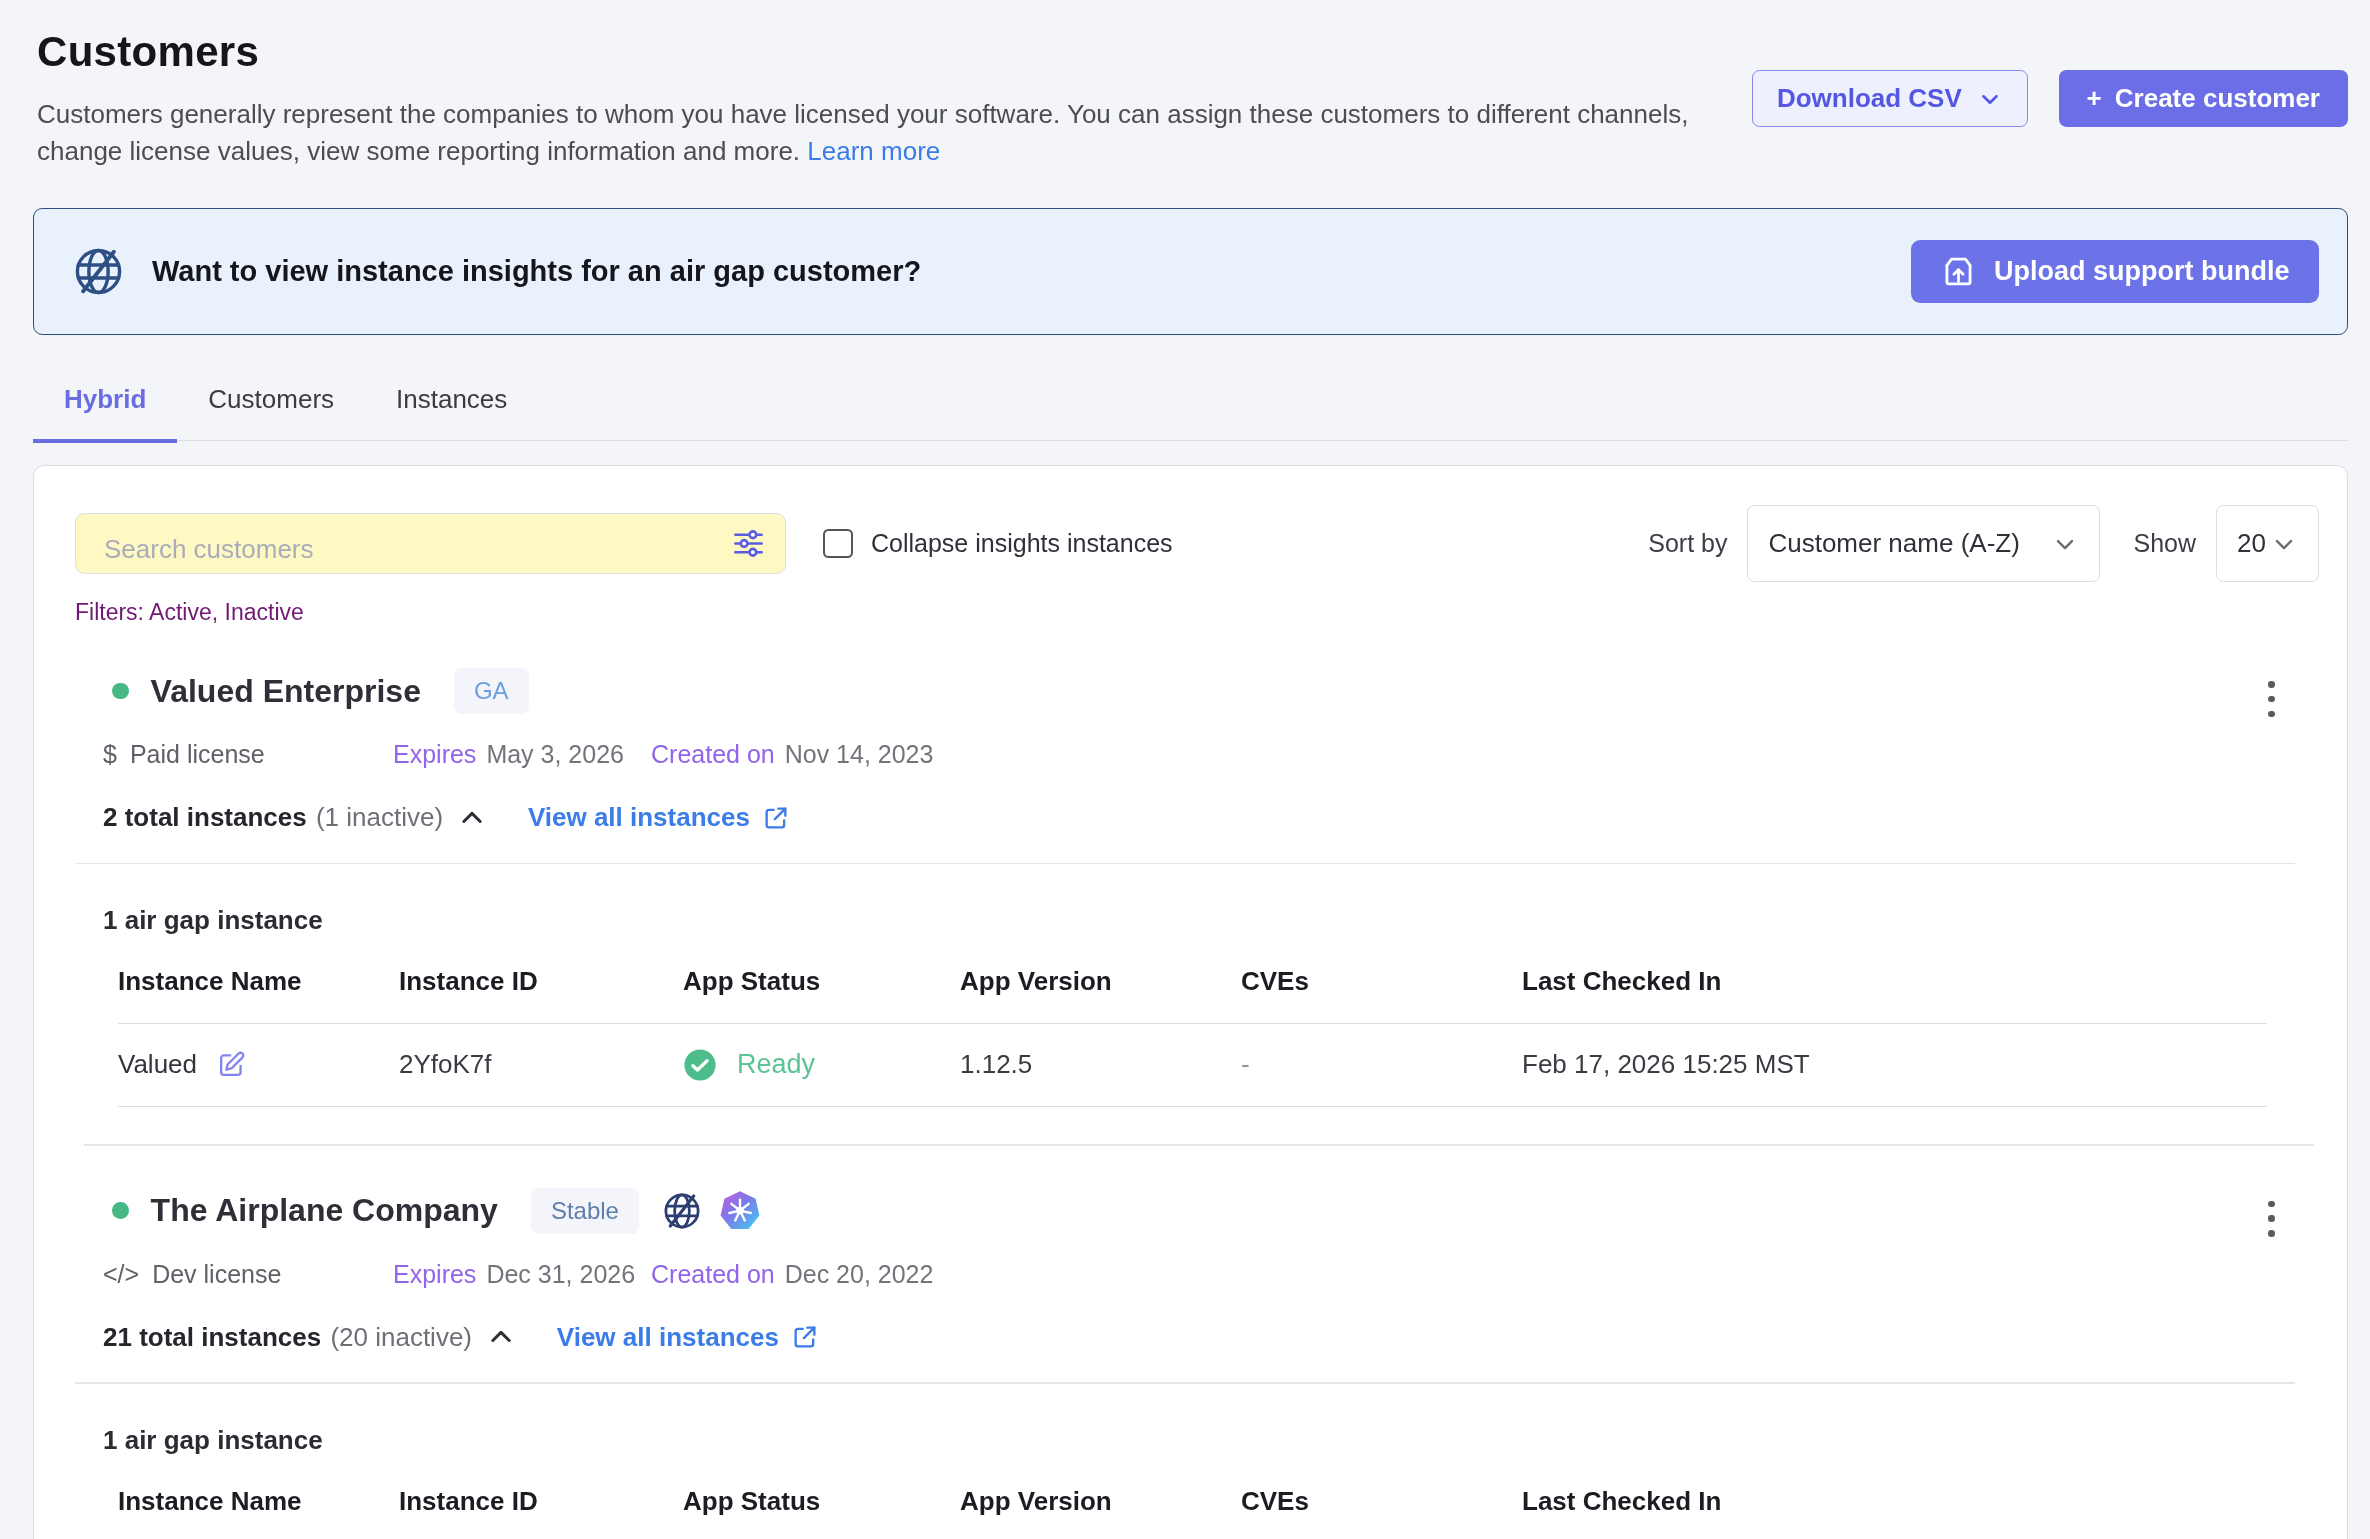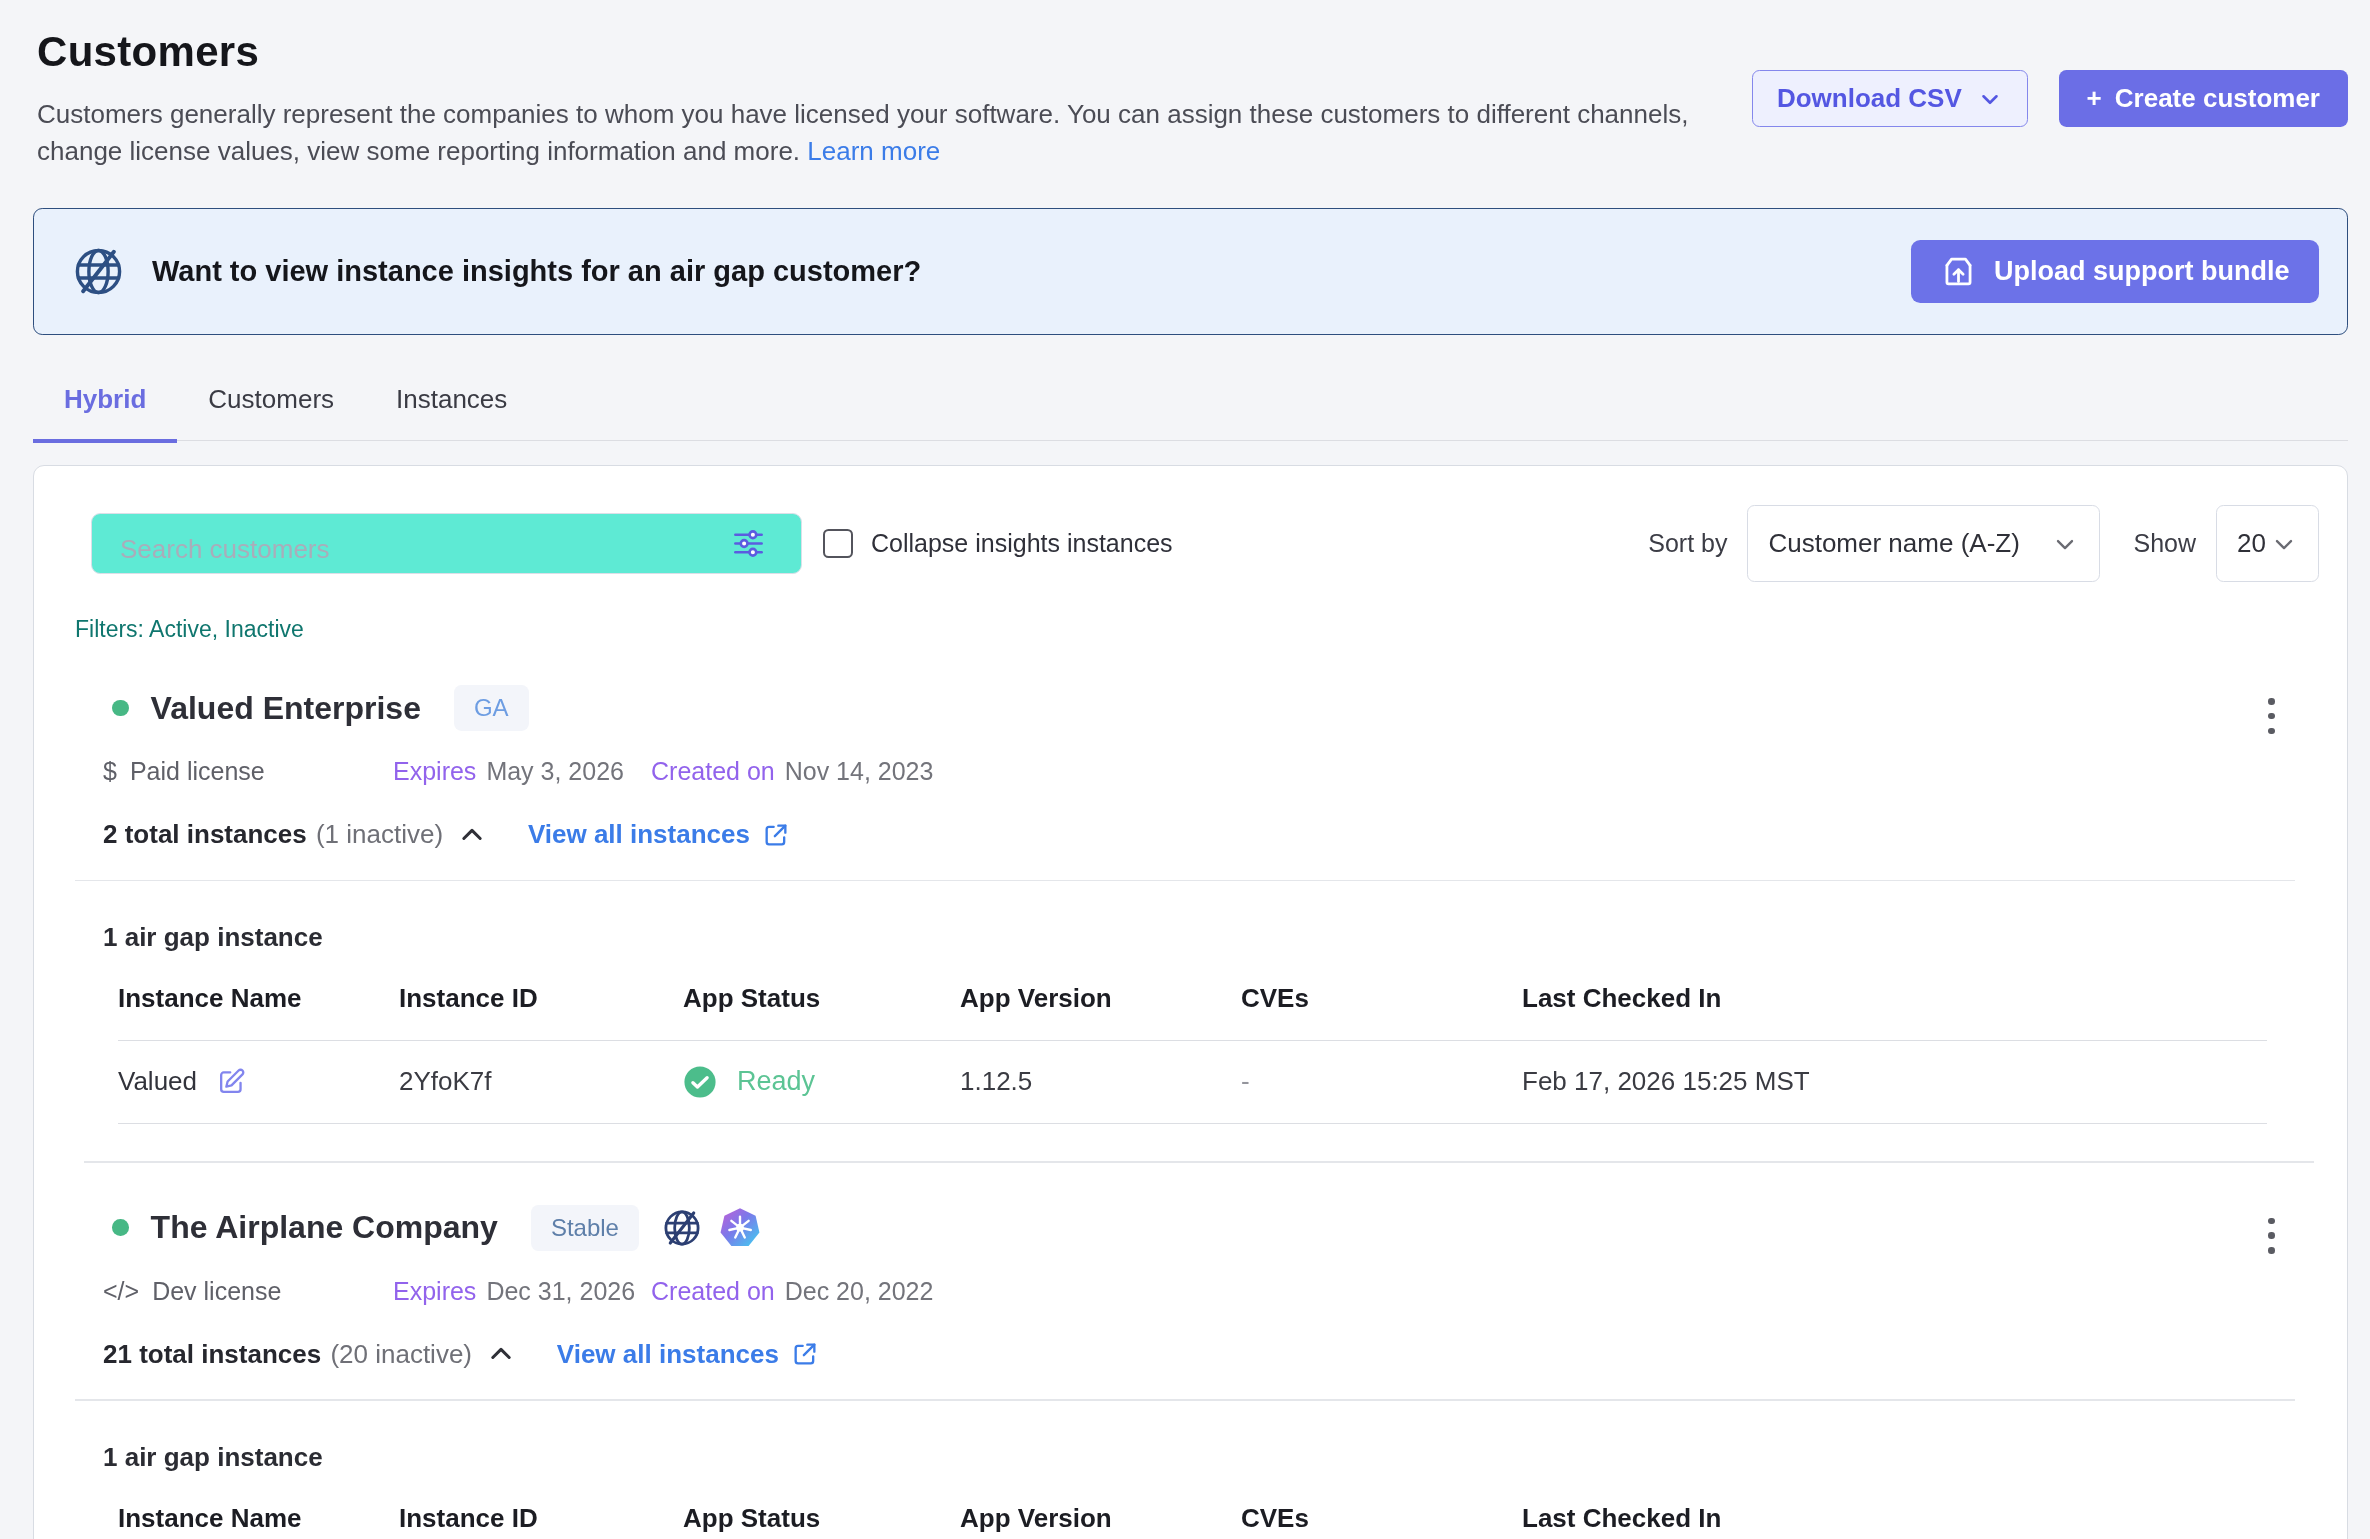--- a/index.html
+++ b/index.html
@@ -57,38 +57,38 @@
   .card {
     margin: 24px 22px 0 33px; background: #fff; border: 1.8px solid #d8dce3;
     border-radius: 11px; padding: 39px 28px 55px 41px; min-height: 1108px;
   }
 
   
   .controls { display: flex; align-items: center; }
   .search-wrap { position: relative; width: 711px; }
   .search-input {
     width: 100%; height: 61px; border: 1.8px solid #dbdfe8; border-radius: 9.2px;
-    font-size: 26px; padding: 12px 74px 0 28px; color: #32333b; background: #5eead4; outline: none; margin-left: 16px;
+    font-size: 26px; padding: 12px 74px 0 28px; color: #32333b; background: #fef9c3; outline: none;
   }
   .search-input::placeholder { color: #a9adba; }
   .sliders-icon { position: absolute; right: 20px; top: 13px; width: 35px; height: 35px; color: #5b5ce0; cursor: pointer; }
   .checkbox-row { display: flex; align-items: center; margin-left: 37px; gap: 18.5px; }
   .checkbox { width: 29.5px; height: 29.5px; border: 2.8px solid #53545c; border-radius: 5.5px; background: #fff; cursor: pointer; flex: 0 0 auto; }
   .checkbox-label { font-size: 25px; color: #2f3039; }
   .sort-label { margin-left: auto; font-size: 25px; color: #3c3d46; }
   .select {
     height: 77px; border: 1.8px solid #d8dce5; border-radius: 7.4px; background: #fff;
     display: flex; align-items: center; justify-content: space-between;
     padding: 0 20px; font-size: 26px; color: #2f3038; cursor: pointer;
   }
   .select .chev-svg { color: #6a6b72; width: 28px; height: 28px; }
   .sort-select { width: 353px; margin-left: 20px; }
   .show-label { margin-left: 33px; font-size: 25px; color: #3c3d46; }
   .show-select { width: 103px; margin-left: 20px; }
-  .filters-line { margin-top: 34px; font-size: 23px; color: #0f766e; }
+  .filters-line { margin-top: 17px; font-size: 23px; color: #701a75; }
 
   
   .customer { margin-top: 42px; position: relative; }
   .cust-head { display: flex; align-items: center; }
   .status-dot { width: 16.6px; height: 16.6px; border-radius: 50%; background: #47b885; margin-left: 37px; flex: 0 0 auto; }
   .cust-name { margin-left: 22px; font-size: 32px; font-weight: 700; color: #2e2f37; }
   .badge {
     margin-left: 33px; height: 46px; padding: 0 20px; background: #f3f5fa;
     border-radius: 7.4px; font-size: 24px; display: flex; align-items: center;
   }

